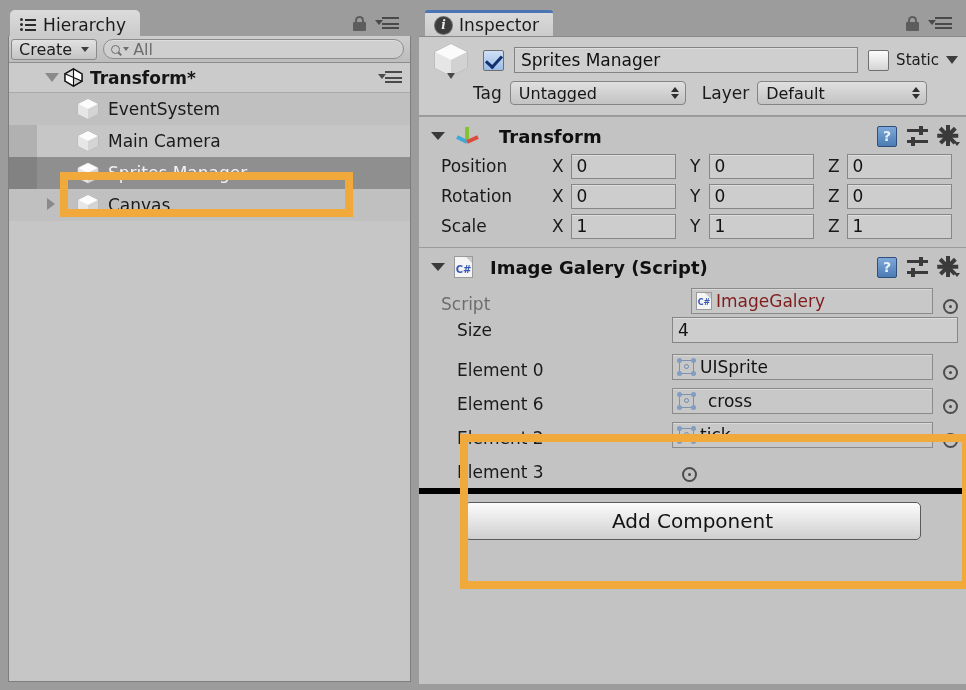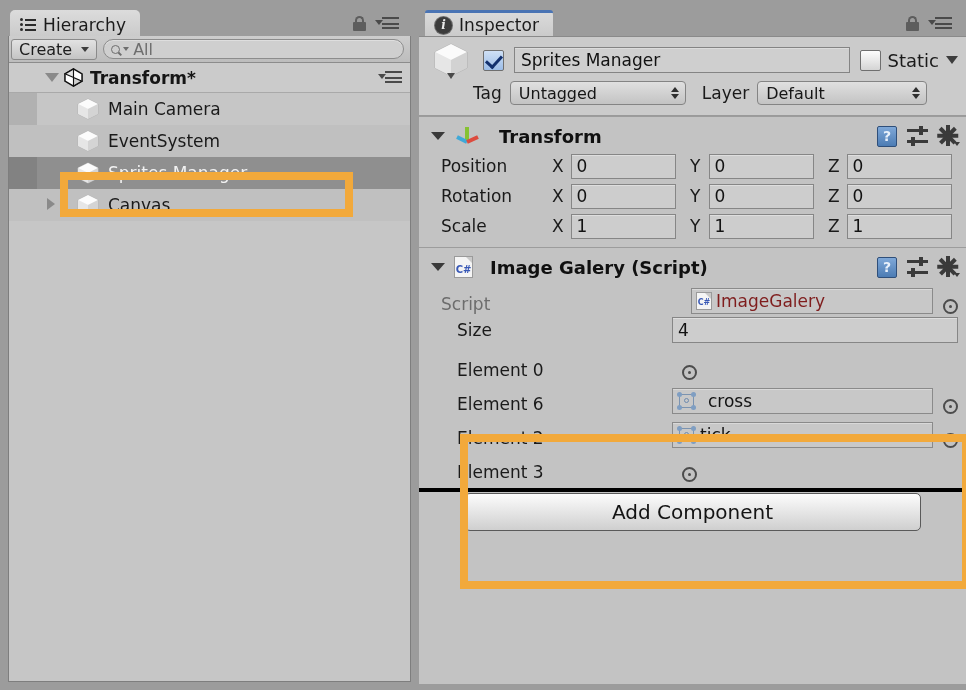--- a/index.html
+++ b/index.html
@@ -174,21 +174,21 @@
     content: ""; position: absolute; left: 5px; top: 1px; width: 7px; height: 13px;
     border: solid #12306e; border-width: 0 3px 3px 0; transform: rotate(42deg);
   }
   .cb.checked { background: linear-gradient(#cfe0f5, #9cbde8); }
   .name-field {
     flex: 1; height: 26px; background: #cfcfcf; border: 1px solid #848484;
     display: flex; align-items: center; padding: 0 6px; font-size: 17px; color: #111;
     box-shadow: 0 1px 0 #dcdcdc inset;
   }
   .static-grp { display: flex; align-items: center; gap: 7px; flex: none; }
-  .static-lbl { font-size: 18px; color: #1a1a1a; }
+  .static-lbl { font-size: 15px; color: #1a1a1a; }
   .head-r2 { display: flex; align-items: center; gap: 8px; height: 28px; margin-top: 4px; padding-left: 44px; }
   .fld-lbl { font-size: 17px; color: #1a1a1a; }
   .dropdown {
     height: 24px; background: linear-gradient(#e0e0e0, #c3c3c3);
     border: 1px solid #848484; border-radius: 4px;
     display: flex; align-items: center; justify-content: space-between;
     padding: 0 6px 0 8px; font-size: 16px; color: #161616;
   }
   .updown { display: flex; flex-direction: column; gap: 2px; margin-left: 8px; }
   .updown i { width: 0; height: 0; border-left: 4px solid transparent; border-right: 4px solid transparent; }
@@ -262,21 +262,21 @@
   .tri-sm-open { width:0;height:0;border-left:7px solid transparent;border-right:7px solid transparent;border-top:8px solid #3a3a3a; }
 
   .arr-row { display: flex; align-items: center; height: 32px; padding-left: 38px; }
   .arr-lbl { width: 215px; font-size: 17px; color: #1a1a1a; }
   .arr-in {
     flex: 1; height: 26px; background: #cdcdcd; border: 1px solid #868686;
     display: flex; align-items: center; padding: 0 5px; font-size: 17px; color: #111;
     box-shadow: 0 1px 0 #dedede inset;
   }
 
-  .add-wrap { background: #c3c3c3; border-top: 4px solid #000000; padding: 1px 0 22px 0; }
+  .add-wrap { background: #c3c3c3; border-top: 6px solid #000000; padding: 8px 0 22px 0; }
   .add-btn {
     margin: 0 auto; width: 456px; height: 38px;
     background: linear-gradient(#fcfcfc, #cfcfcf);
     border: 1px solid #5a5a5a; border-radius: 5px;
     display: flex; align-items: center; justify-content: center;
     font-size: 20px; color: #131313;
   }
 
   
   .hl { position: absolute; border: 8px solid #f2a93b; pointer-events: none; }
@@ -343,44 +343,44 @@
           <span class="tri"></span>
             <span class="ln"></span>
             <span class="ln"></span>
             <span class="ln"></span>
         </span>
       </div>
 
       <div class="tree">
         <div class="gutter-dark"></div>
 
+        <div class="row stripe">
+          <span class="row-gut"></span>
+          <span class="cube">
+            <svg width="26" height="24" viewBox="0 0 26 24">
+              <polygon points="13,2 23,7 23,17 13,22 3,17 3,7" fill="#ededed" stroke="#b4b4b4" stroke-width="1"></polygon>
+              <polygon points="13,2 23,7 13,12 3,7" fill="#fcfcfc"></polygon>
+              <polygon points="13,12 23,7 23,17 13,22" fill="#d4d4d4"></polygon>
+              <polygon points="13,12 3,7 3,17 13,22" fill="#e6e6e6"></polygon>
+            </svg>
+          </span>
+          <span class="row-label">EventSystem</span>
+        </div>
+
         <div class="row">
           <span class="row-gut"></span>
           <span class="cube">
             <svg width="26" height="24" viewBox="0 0 26 24">
               <polygon points="13,2 23,7 23,17 13,22 3,17 3,7" fill="#ededed" stroke="#b4b4b4" stroke-width="1"></polygon>
               <polygon points="13,2 23,7 13,12 3,7" fill="#fcfcfc"></polygon>
               <polygon points="13,12 23,7 23,17 13,22" fill="#d4d4d4"></polygon>
               <polygon points="13,12 3,7 3,17 13,22" fill="#e6e6e6"></polygon>
             </svg>
           </span>
           <span class="row-label">Main Camera</span>
-        </div>
-
-        <div class="row stripe">
-          <span class="row-gut"></span>
-          <span class="cube">
-            <svg width="26" height="24" viewBox="0 0 26 24">
-              <polygon points="13,2 23,7 23,17 13,22 3,17 3,7" fill="#ededed" stroke="#b4b4b4" stroke-width="1"></polygon>
-              <polygon points="13,2 23,7 13,12 3,7" fill="#fcfcfc"></polygon>
-              <polygon points="13,12 23,7 23,17 13,22" fill="#d4d4d4"></polygon>
-              <polygon points="13,12 3,7 3,17 13,22" fill="#e6e6e6"></polygon>
-            </svg>
-          </span>
-          <span class="row-label">EventSystem</span>
         </div>
 
         <div class="row selected">
           <span class="row-gut"></span>
           <span class="cube">
             <svg width="26" height="24" viewBox="0 0 26 24">
               <polygon points="13,2 23,7 23,17 13,22 3,17 3,7" fill="#ededed" stroke="#b4b4b4" stroke-width="1"></polygon>
               <polygon points="13,2 23,7 13,12 3,7" fill="#fcfcfc"></polygon>
               <polygon points="13,12 23,7 23,17 13,22" fill="#d4d4d4"></polygon>
               <polygon points="13,12 3,7 3,17 13,22" fill="#e6e6e6"></polygon>
@@ -590,20 +590,31 @@
 
         <div class="arr-row">
           <span class="arr-lbl">Size</span>
           <span class="arr-in" style="margin-right:8px;">
             <span>4</span>
           </span>
         </div>
 
         <div class="scr-row" style="padding-left:38px;height:34px;">
           <span class="arr-lbl">Element 0</span>
+          <span class="obj-field" style="flex:1;">
+            <span class="sprite-ico">
+              <span class="sq"></span>
+              <span class="dot" style="left:0;top:0;"></span>
+                <span class="dot" style="right:0;top:0;"></span>
+              <span class="dot" style="left:0;bottom:0;"></span>
+                <span class="dot" style="right:0;bottom:0;"></span>
+              <span class="c"></span>
+            </span>
+            <span class="obj-txt dark">UISprite</span>
+          </span>
           <span class="picker" style="margin-left:10px;"></span>
         </div>
 
         <div class="scr-row" style="padding-left:38px;height:34px;">
           <span class="arr-lbl">Element 6</span>
           <span class="obj-field" style="flex:1;gap:12px;">
             <span class="sprite-ico">
               <span class="sq"></span>
               <span class="dot" style="left:0;top:0;"></span>
                 <span class="dot" style="right:0;top:0;"></span>

